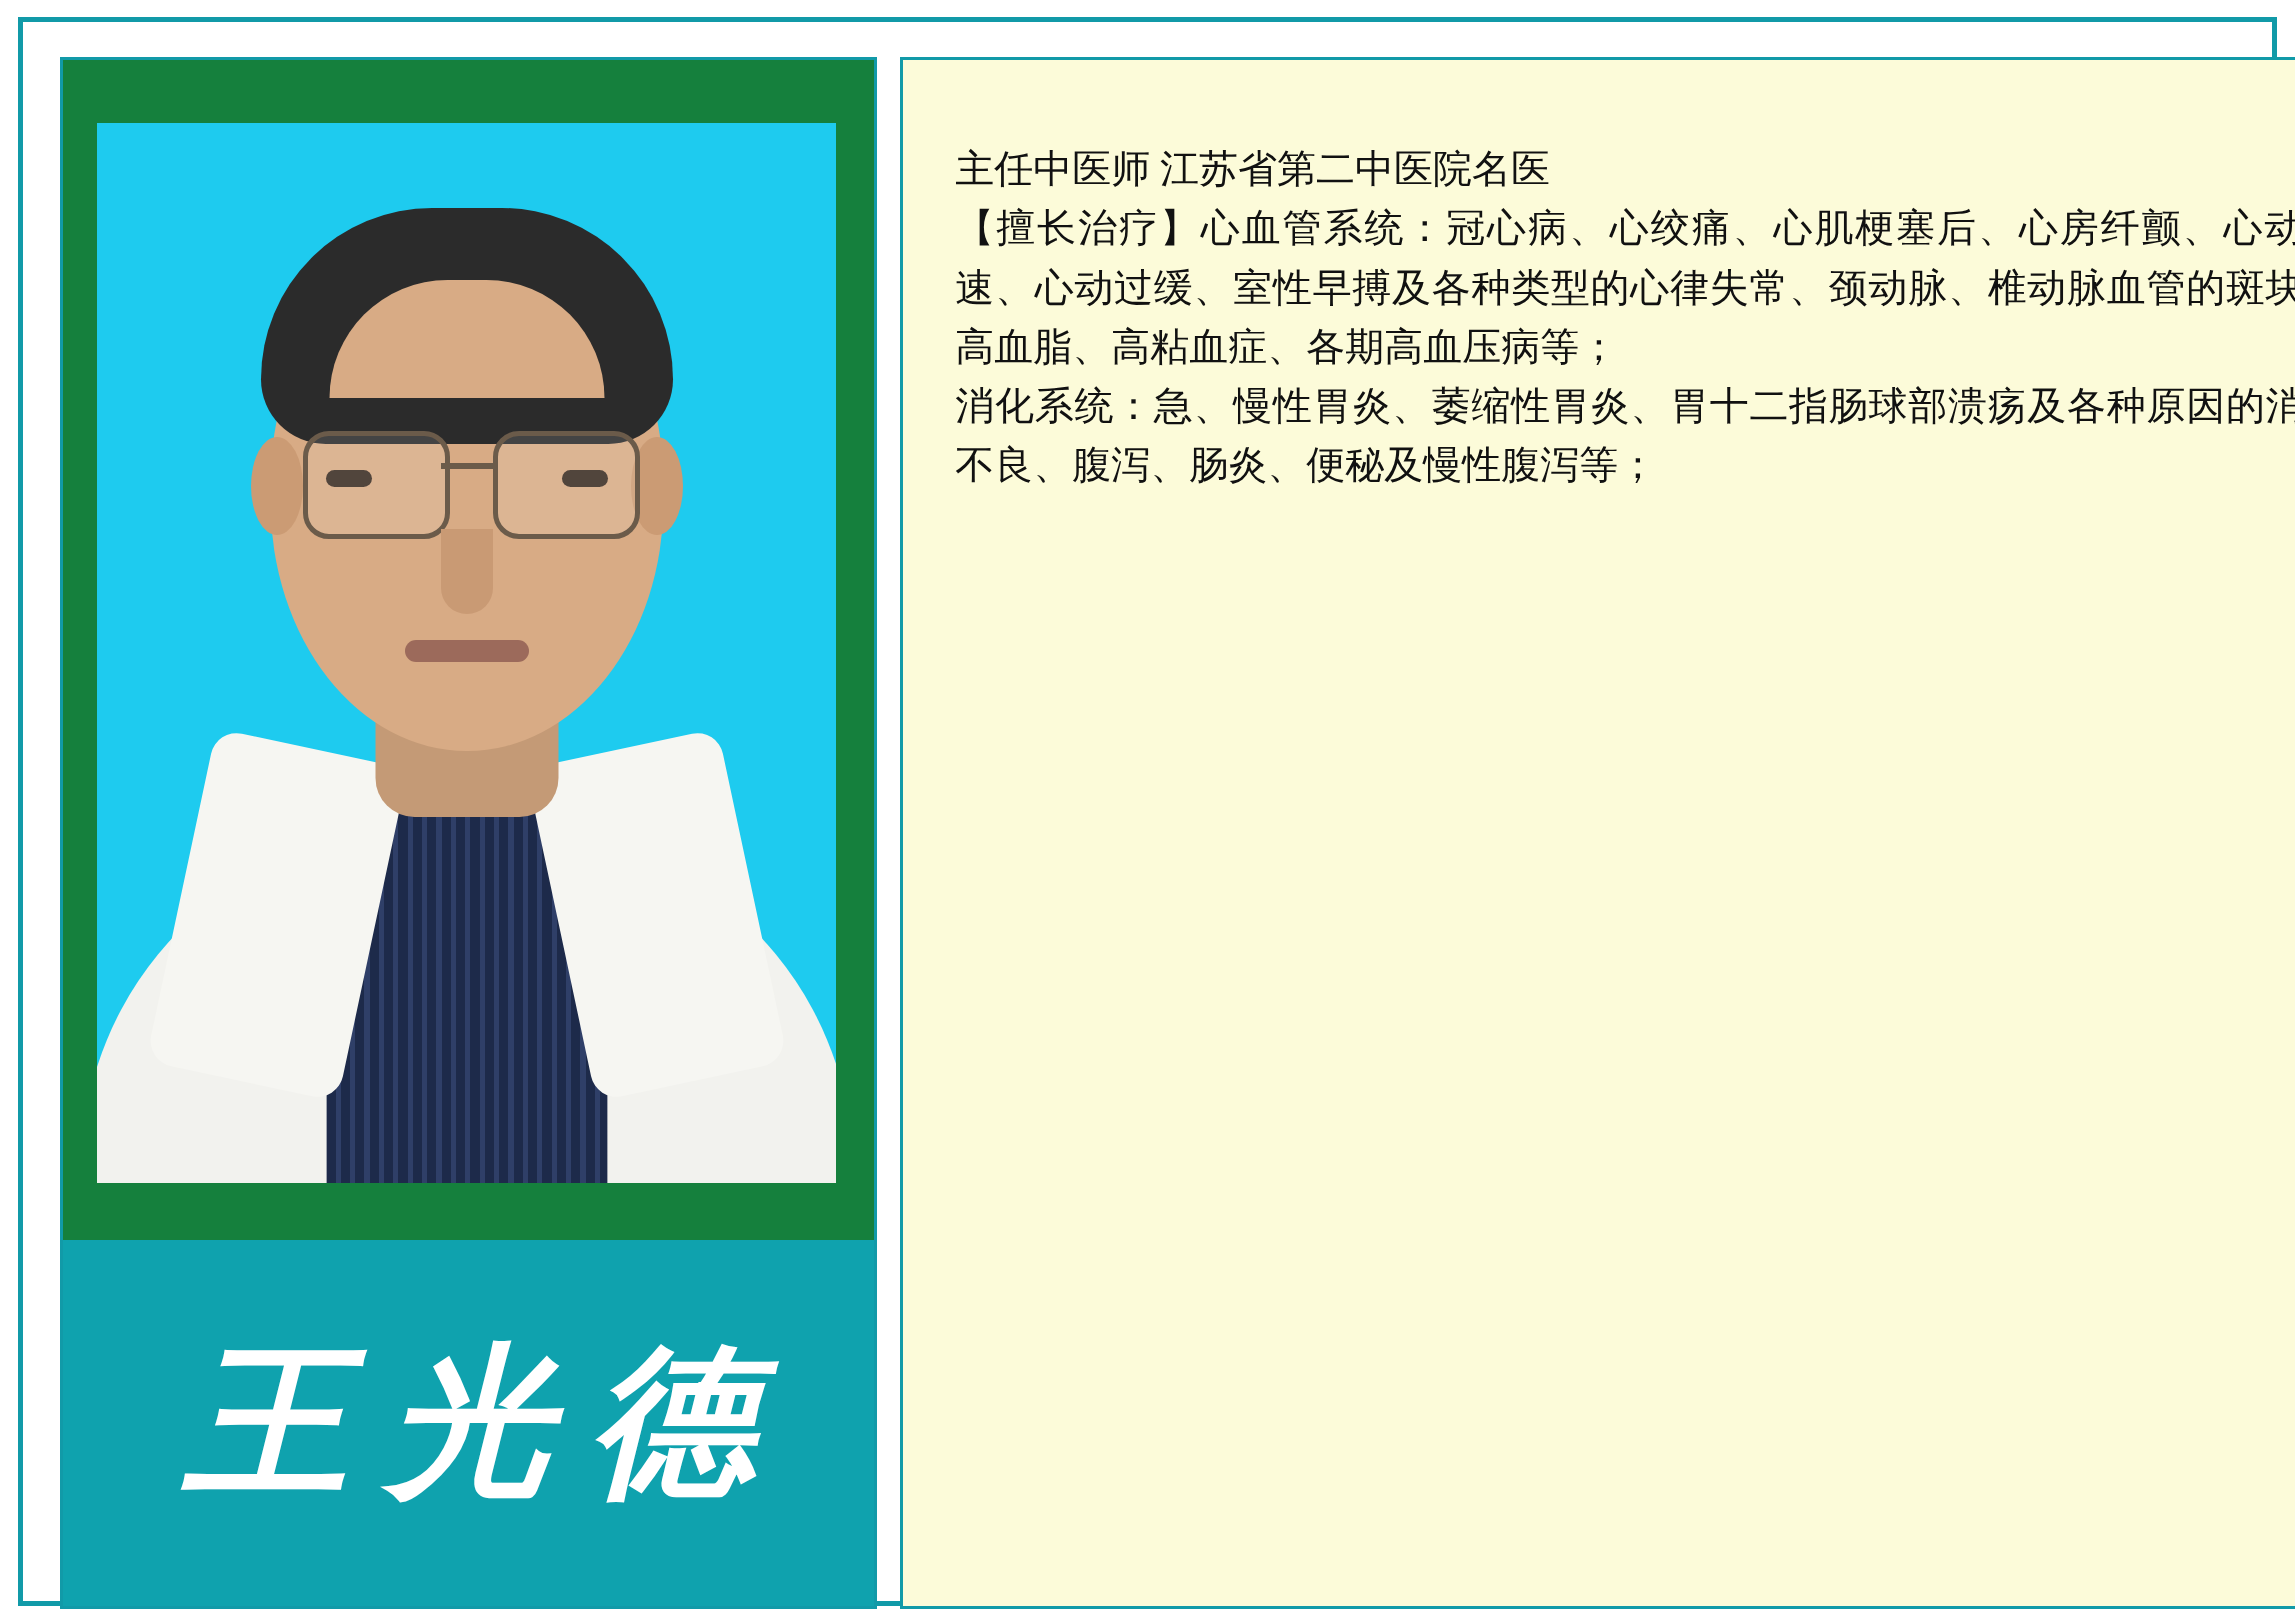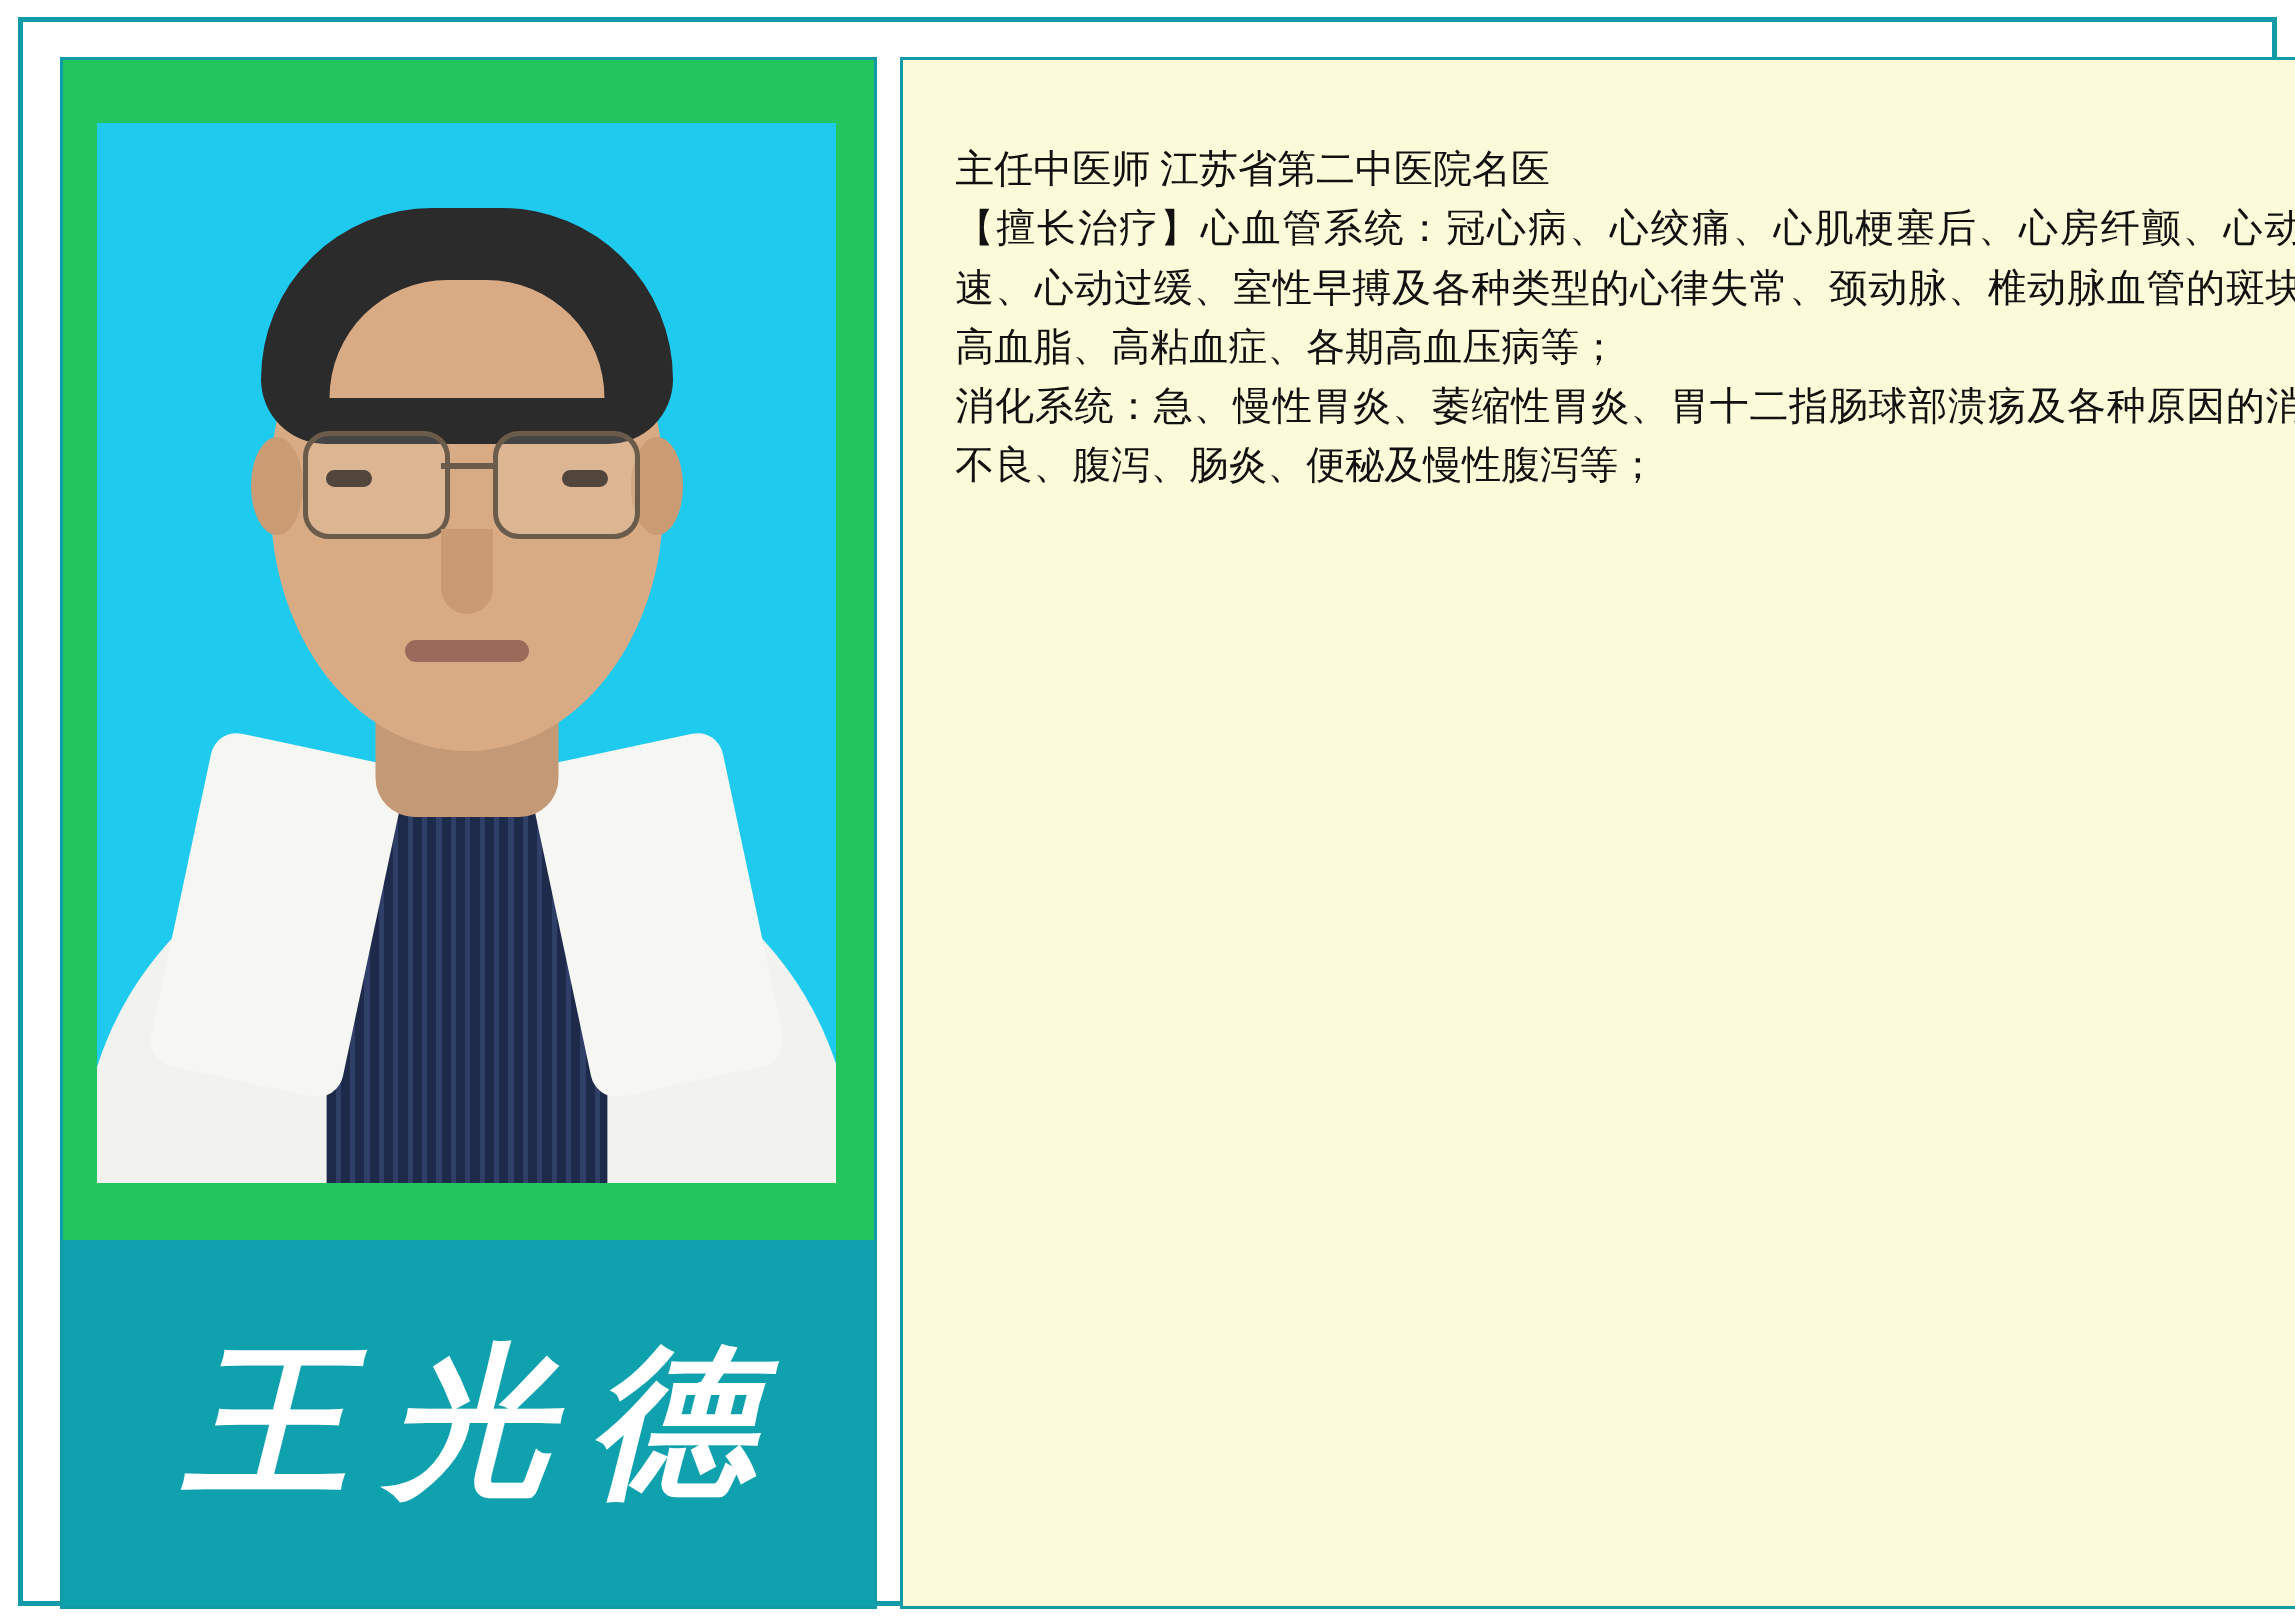--- a/index.html
+++ b/index.html
@@ -36,21 +36,21 @@
     background: #ffffff;
   }
 
   
   .left-panel {
     position: absolute;
     left: 37px;
     top: 35px;
     width: 817px;
     height: 1552px;
-    background: #22c55e;
+    background: #15803d;
     border: 3.9px solid #119aa8;
     box-sizing: border-box;
   }
 
   .photo-wrap {
     position: absolute;
     left: 34px;
     top: 63px;
     width: 739px;
     height: 1060px;

